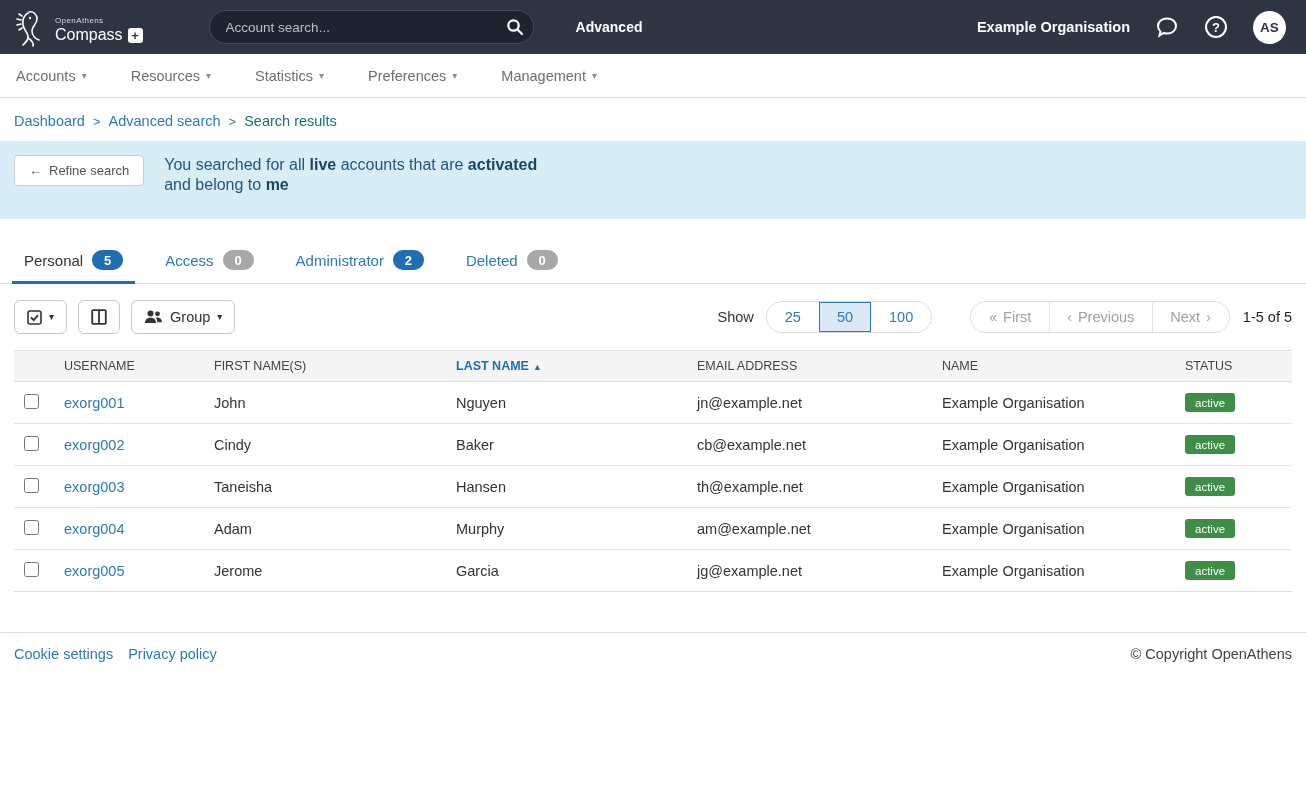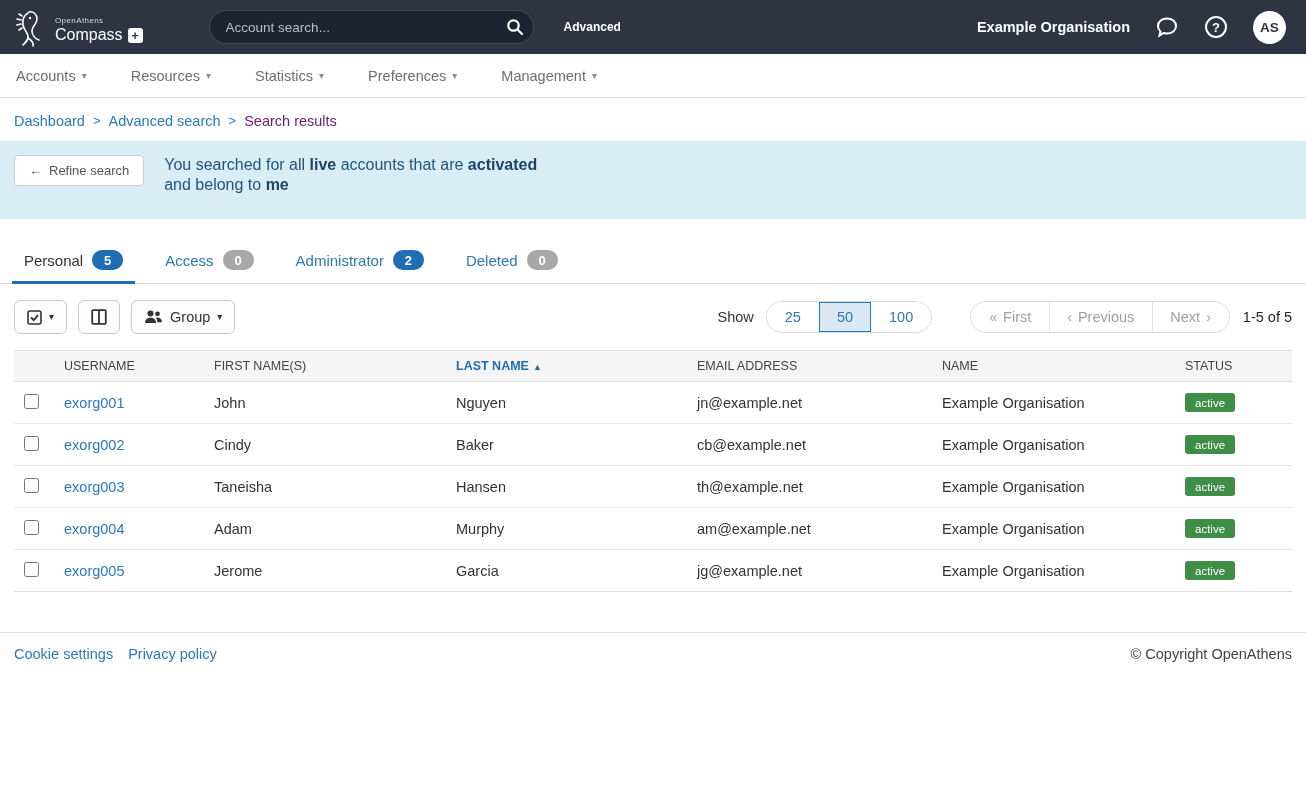--- a/index.html
+++ b/index.html
@@ -28,38 +28,38 @@
     width:325px; height:34px; background:#1d2430; border:1px solid #434b5c;
     border-radius:17px; color:#fff; font-size:13.5px; padding:0 42px 0 16px;
     outline:none; font-family:"Liberation Sans", sans-serif;
   }
   .search-input::placeholder { color:#b8bfc9; }
   .search-btn {
     position:absolute; right:4px; top:3px; width:30px; height:28px;
     background:transparent; border:none; cursor:pointer;
     display:flex; align-items:center; justify-content:center;
   }
-  .advanced-link { margin-left:30px; color:#fff; font-weight:600; font-size:12px; text-decoration:none; cursor:pointer; }
+  .advanced-link { margin-left:42px; color:#fff; font-weight:600; font-size:14px; text-decoration:none; cursor:pointer; }
   .header-right { margin-left:auto; display:flex; align-items:center; gap:25px; }
   .org-name { font-size:14.5px; font-weight:600; color:#fff; }
   .icon-btn { background:none; border:none; cursor:pointer; display:flex; align-items:center; }
   .avatar {
     width:33px; height:33px; border-radius:50%; background:#fff; color:#2e3442;
     display:flex; align-items:center; justify-content:center;
     font-size:13.5px; font-weight:700; cursor:pointer;
   }
   
   .main-nav { height:44px; display:flex; align-items:center; gap:44px; padding:0 16px; border-bottom:1px solid #ddd; background:#fff; }
   .nav-item { color:#696f75; font-size:14.5px; cursor:pointer; display:flex; align-items:center; gap:6px; }
   .caret { font-size:10px; line-height:1; color:#8a9095; }
   
-  .breadcrumb { padding:15px 14px 12px; font-size:14.5px; display:flex; gap:8px; align-items:flex-start; }
+  .breadcrumb { padding:15px 14px 12px; font-size:14.5px; display:flex; gap:8px; align-items:flex-end; }
   .crumb-link { color:#2a7ab9; text-decoration:none; cursor:pointer; }
   .crumb-sep { color:#2a7ab9; font-size:13px; }
-  .crumb-current { color:#701a75; }
+  .crumb-current { color:#0f766e; }
   
   .summary-panel { background:#d9edf6; padding:14px 0 24px; display:flex; align-items:flex-start; }
   .refine-btn {
     margin-left:14px; background:#fff; border:1px solid #ccc; border-radius:4px;
     padding:7px 14px; font-size:13px; color:#555; cursor:pointer; display:flex; gap:7px; align-items:center;
     font-family:"Liberation Sans", sans-serif;
   }
   .summary-text { margin-left:20px; color:#26547c; font-size:16px; line-height:20px; }
   .summary-text b { font-weight:700; color:#1d4466; }
   

